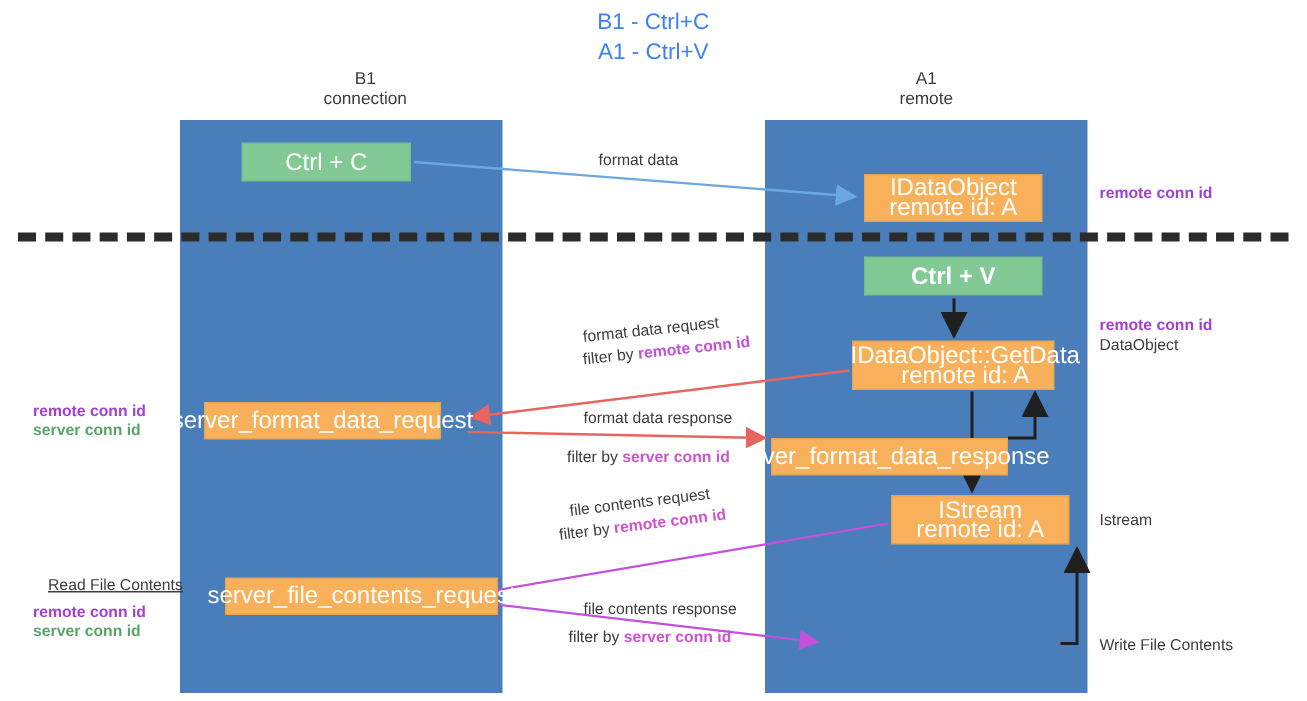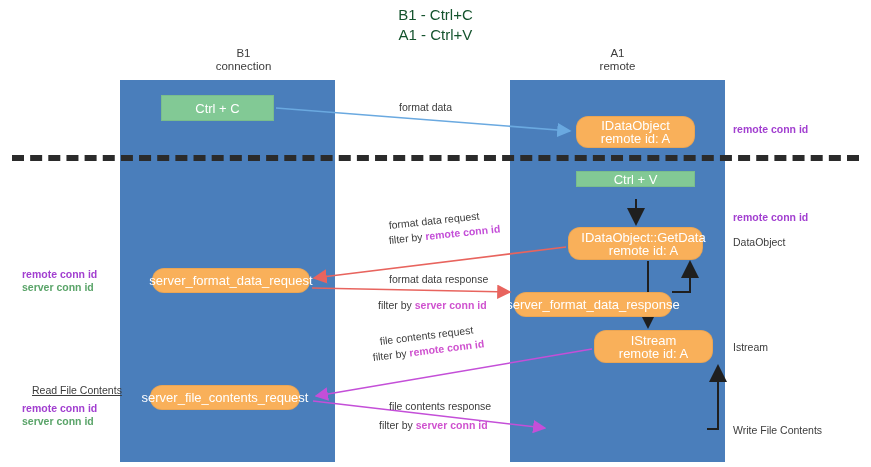--- a/index.html
+++ b/index.html
@@ -22,61 +22,61 @@
     font-size:11.5px;line-height:13px;
   }
   #head-b1{left:136px;top:47px;width:215px;}
   #head-a1{left:510px;top:47px;width:215px;}
   .lane-head .l1{display:block;}
   .lane-head .l2{display:block;}
 
   
   #title{
     position:absolute;left:0;top:5px;width:871px;text-align:center;
-    color:#14532d;font-size:15px;line-height:20px;
+    color:#3b82f6;font-size:15px;line-height:20px;
   }
   #title span{display:block;}
 
   
   #divider{
     position:absolute;left:12px;top:155px;width:847px;height:0;
     border-top:6px dashed #2b2b2b;
   }
 
   
   .box{
     position:absolute;box-sizing:border-box;
     display:flex;flex-direction:column;align-items:center;justify-content:center;
-    color:#ffffff;font-size:13px;line-height:13px;text-align:center;
+    color:#ffffff;font-size:16px;line-height:13px;text-align:center;
     border:1px solid rgba(0,0,0,0.06);
   }
   .box.green{background:#82c995;}
-  .box.orange{background:#f9b košer;border-radius:12px;}
+  .box.orange{background:#f9b košer;}
   .box.orange{background:#f9b05a;}
   .box .ln{display:block;white-space:nowrap;}
 
   #box-ctrlc{left:161px;top:95px;width:113px;height:26px;}
   #box-idataobject{left:576px;top:116px;width:119px;height:32px;}
-  #box-ctrlv{left:576px;top:171px;width:119px;height:16px;}
+  #box-ctrlv{left:576px;top:171px;width:119px;height:26px;font-weight:bold;}
   #box-getdata{left:568px;top:227px;width:135px;height:33px;padding-left:16px;}
-  #box-fmt-req{left:152px;top:268px;width:158px;height:25px;}
+  #box-fmt-req{left:136px;top:268px;width:158px;height:25px;}
   #box-fmt-resp{left:514px;top:280px;width:158px;height:25px;margin-top:12px;}
   #box-istream{left:594px;top:330px;width:119px;height:33px;}
-  #box-file-req{left:150px;top:385px;width:150px;height:25px;}
+  #box-file-req{left:150px;top:385px;width:182px;height:25px;}
   #box-file-resp{left:548px;top:417px;width:159px;height:25px;}
 
   
   .side{position:absolute;font-size:10.5px;line-height:13px;color:#3c3c3c;white-space:nowrap;}
   .side .purple{color:#a23fd0;font-weight:bold;}
   .side .green{color:#5aa469;font-weight:bold;}
   .side .plain{color:#3c3c3c;}
 
   #ann-r1{left:733px;top:123px;}
   #ann-r2{left:733px;top:211px;}
-  #ann-r3{left:733px;top:236px;}
+  #ann-r3{left:733px;top:224px;}
   #ann-r4{left:733px;top:341px;}
   #ann-r5{left:733px;top:424px;}
   #ann-l1{left:22px;top:268px;}
   #ann-l2{left:32px;top:384px;text-decoration:underline;}
   #ann-l3{left:22px;top:402px;}
 
   
   .elabel{position:absolute;font-size:10.5px;line-height:14px;color:#3c3c3c;white-space:nowrap;}
   .elabel b{font-weight:bold;}
   .b-purple{color:#c44fd8;}

